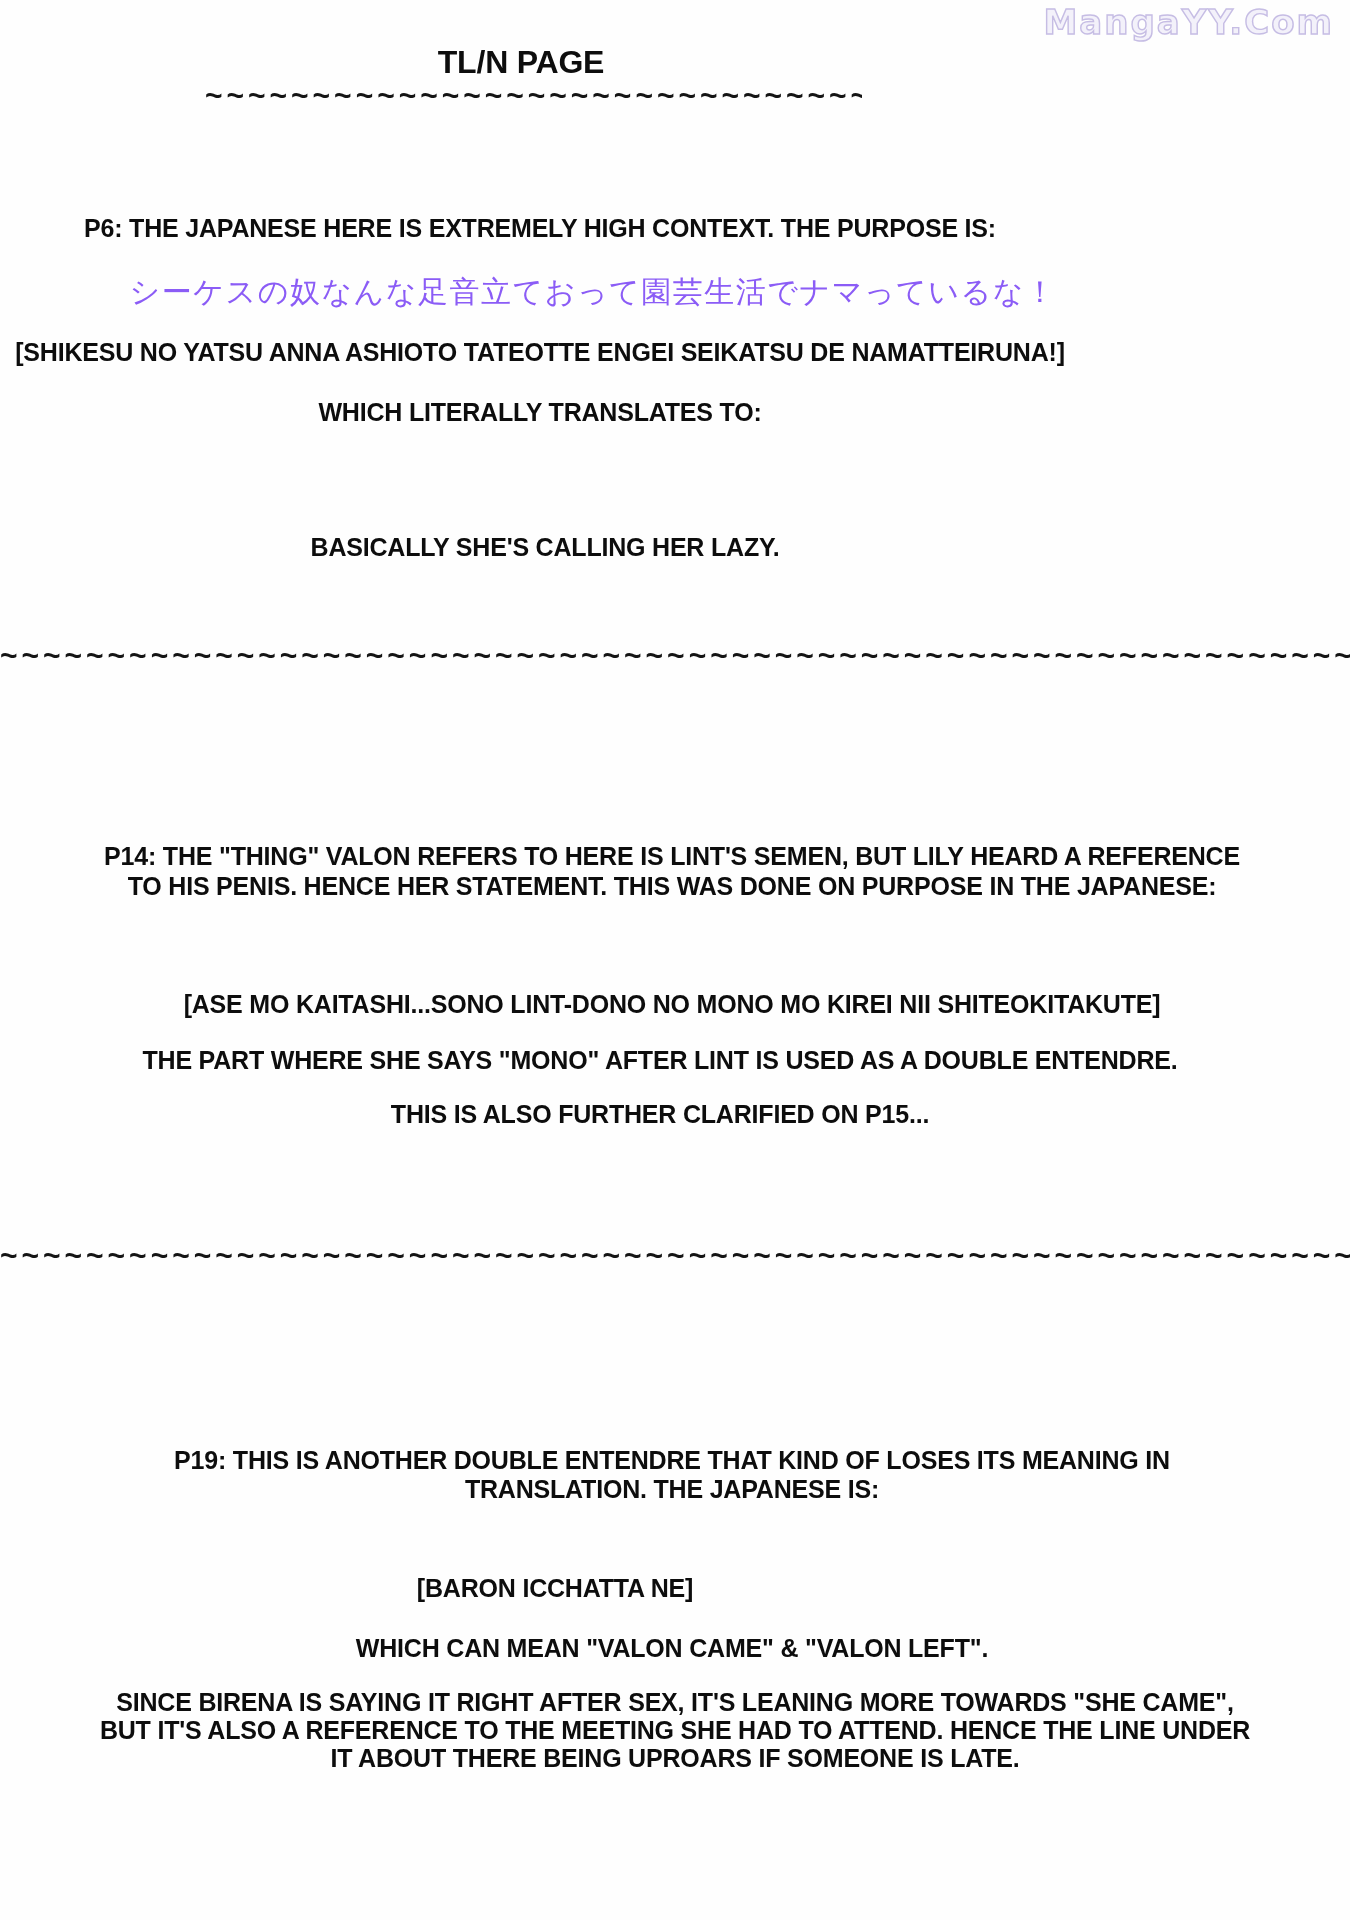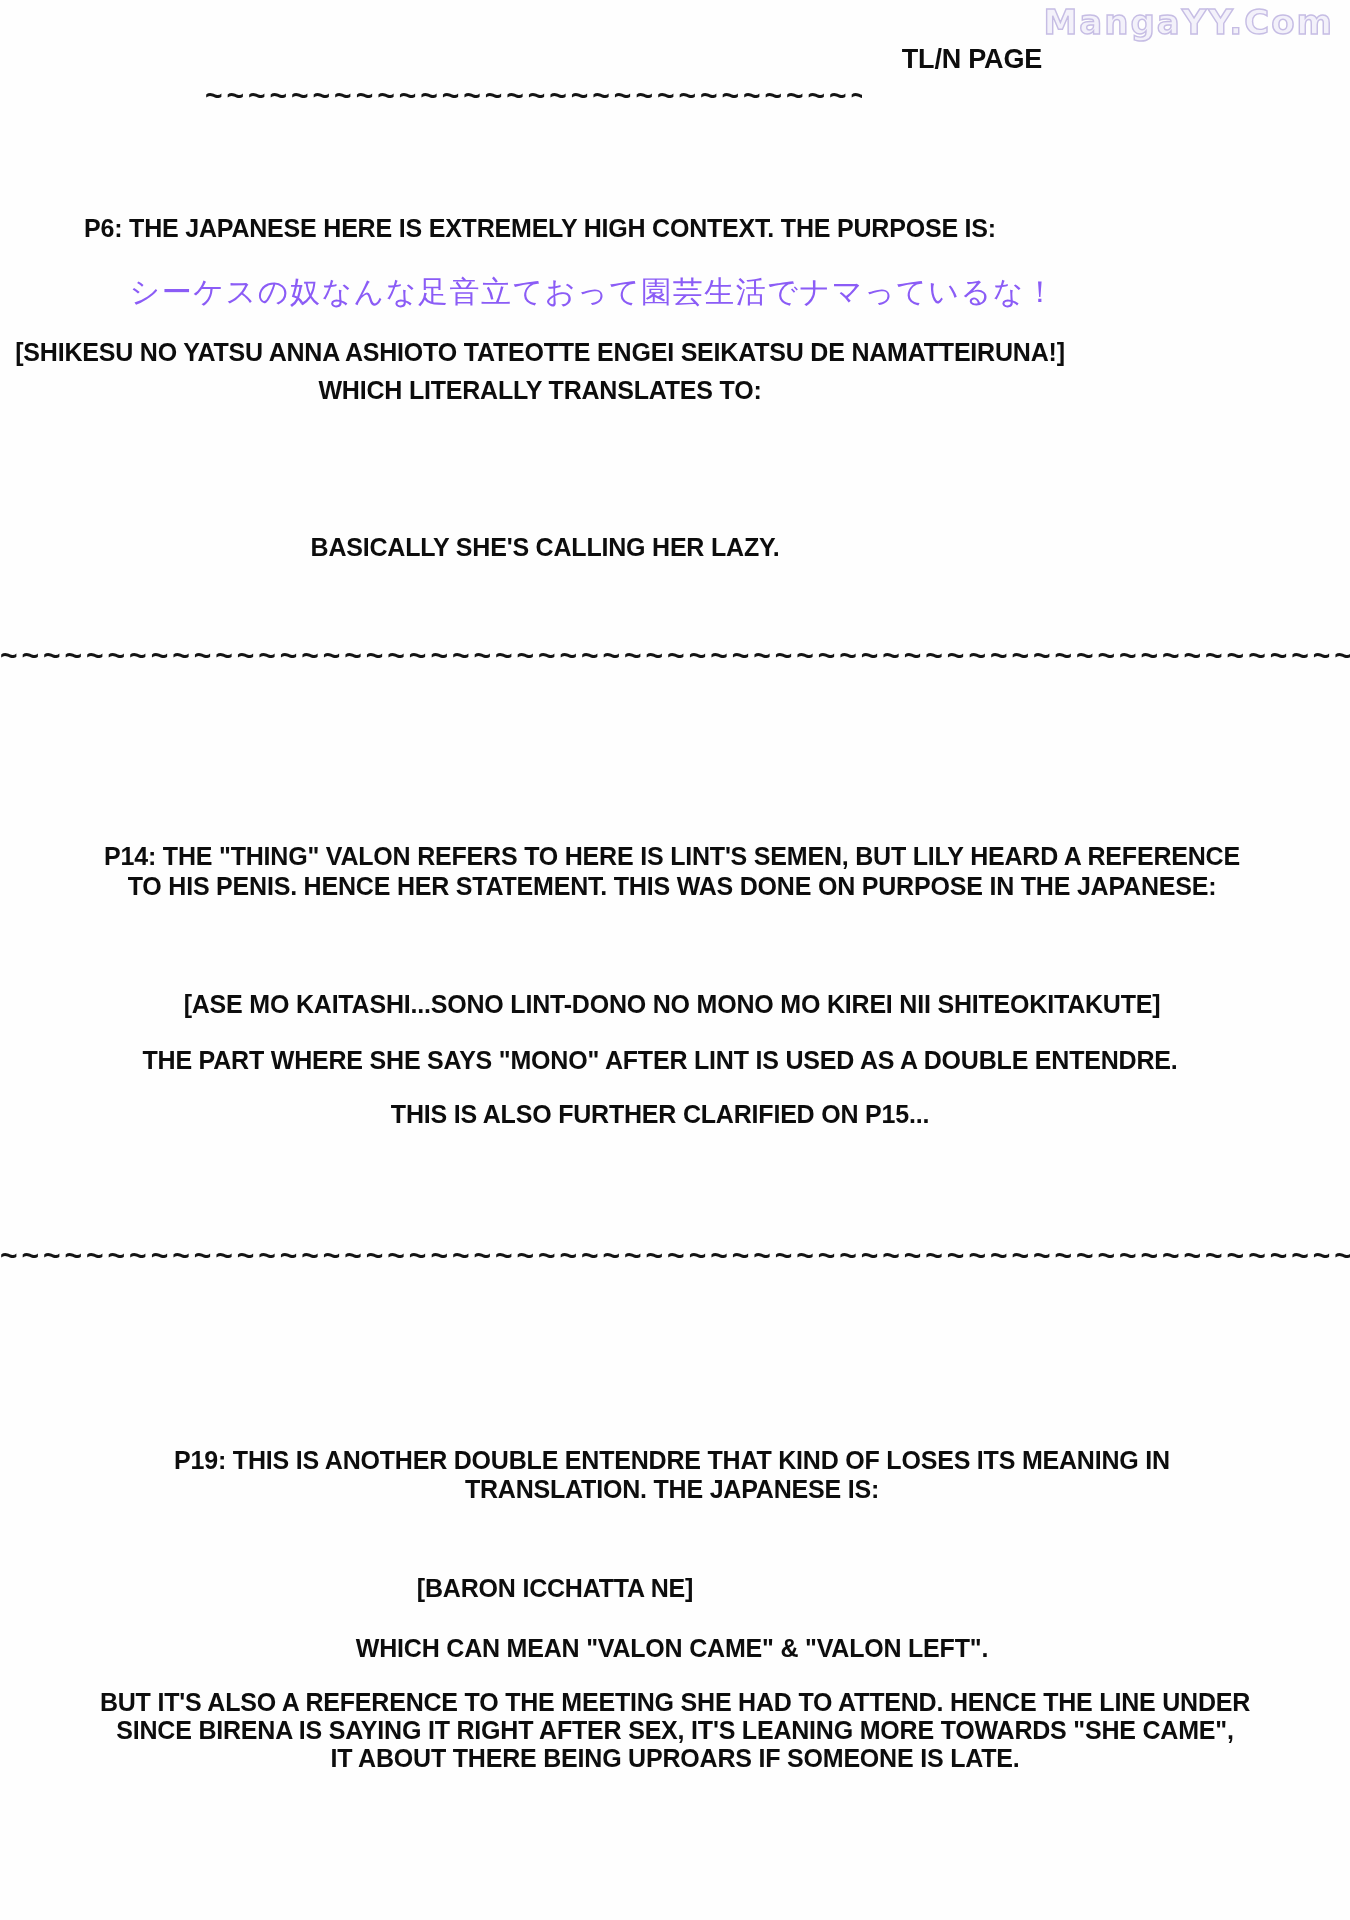--- a/index.html
+++ b/index.html
@@ -26,41 +26,41 @@
     color:#8b5cf6;
     padding-left:48px;
   }
   .logo{
     position:absolute;top:2px;right:16px;
     font-weight:800;font-size:34px;letter-spacing:2px;
     color:#f3f1fa;
     -webkit-text-stroke:1.4px #c6bde4;
     font-family:"DejaVu Sans",sans-serif;
   }
-  .title{top:44px;left:0;width:1042px;font-size:27px;text-align:right;}
+  .title{top:44px;left:0;width:1042px;font-size:32px;}
   
   .dash-line{
     position:absolute;
     overflow:hidden;
     white-space:nowrap;
     height:26px;line-height:24px;
     font-weight:700;font-size:30px;letter-spacing:4px;
     color:#141414;
   }
   .dash-line::before{
     content:"~~~~~~~~~~~~~~~~~~~~~~~~~~~~~~~~~~~~~~~~~~~~~~~~~~~~~~~~~~~~~~~~~~~~~~~~~~~~~~~~~~~~~~~~";
   }
   .title-underline{top:84px;left:205px;width:657px;}
   .divider-1{top:644px;left:0;width:1350px;}
   .divider-2{top:1244px;left:0;width:1350px;}
 
   .p6-header{top:214px;left:0;width:1080px;}
   .p6-jp{top:272px;left:0;width:1090px;}
   .p6-romaji{top:338px;left:0;width:1080px;}
-  .p6-intro{top:376px;left:0;width:1080px;}
+  .p6-intro{top:398px;left:0;width:1080px;}
   .p6-literal{top:450px;left:0;width:1090px;line-height:33px;}
   .p6-basic{top:533px;left:0;width:1090px;}
 
   .p14-header{top:841px;left:0;width:1344px;line-height:30px;}
   .p14-jp{top:924px;left:0;width:1180px;}
   .p14-romaji{top:990px;left:0;width:1344px;}
   .p14-double{top:1046px;left:0;width:1320px;}
   .p14-clarify{top:1100px;left:0;width:1320px;}
 
   .p19-header{top:1446px;left:0;width:1344px;line-height:29px;}
@@ -97,18 +97,18 @@
 
   <div class="dash-line divider-2"></div>
 
   <div class="abs comic p19-header">
     <div>P19: THIS IS ANOTHER DOUBLE ENTENDRE THAT KIND OF LOSES ITS MEANING IN</div>
     <div>TRANSLATION. THE JAPANESE IS:</div>
   </div>
   <div class="abs comic p19-romaji">[BARON ICCHATTA NE]</div>
   <div class="abs comic p19-mean">WHICH CAN MEAN "VALON CAME" &amp; "VALON LEFT".</div>
   <div class="abs comic p19-context">
+    <div>SINCE BIRENA IS SAYING IT RIGHT AFTER SEX, IT'S LEANING MORE TOWARDS "SHE CAME",</div>
     <div>BUT IT'S ALSO A REFERENCE TO THE MEETING SHE HAD TO ATTEND. HENCE THE LINE UNDER</div>
-    <div>SINCE BIRENA IS SAYING IT RIGHT AFTER SEX, IT'S LEANING MORE TOWARDS "SHE CAME",</div>
     <div>IT ABOUT THERE BEING UPROARS IF SOMEONE IS LATE.</div>
   </div>
 
 </div>
 
 </body></html>

